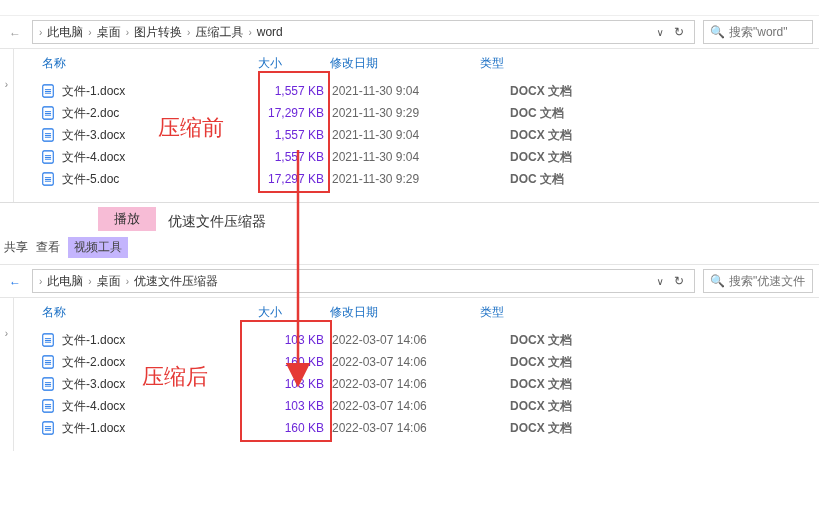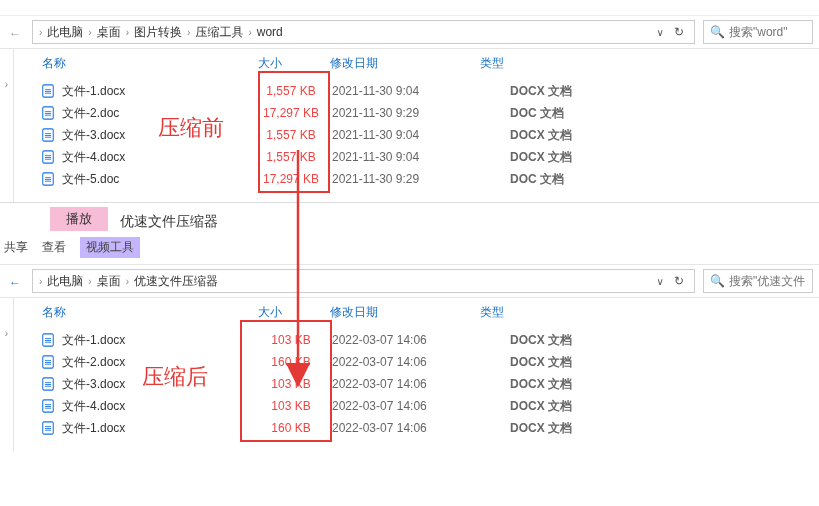--- a/index.html
+++ b/index.html
@@ -78,49 +78,49 @@
     align-items: center;
   }
   .col-name { width: 216px; }
   .col-size { width: 72px; text-align: left; }
   .col-date { width: 150px; }
   .col-type { width: 150px; }
   .file-list { padding: 2px 20px 12px 26px; }
   .file-row { display: flex; align-items: center; height: 22px; }
   .file-row .icon { width: 16px; height: 16px; margin-right: 6px; display: inline-flex; align-items:center; justify-content:center;}
   .file-row .fname { width: 196px; color: #333; }
-  .file-row .fsize { width: 72px; text-align: center; padding-right: 6px; color: #ef4444; }
+  .file-row .fsize { width: 72px; text-align: right; padding-right: 6px; color: #6d28d9; }
   .file-row .fdate { width: 150px; padding-left: 2px; color: #666; }
   .file-row .ftype { width: 150px; padding-left: 30px; color: #666; font-weight: bold; }
   
   .redbox { position: absolute; border: 2px solid #e53935; pointer-events: none; }
   .redlabel { position: absolute; color: #e53935; font-size: 22px; font-weight: 400; pointer-events:none; }
   
   .mid-section {
     border-top: 1px solid #ddd;
   }
   .tool-header {
     display: flex;
     align-items: flex-end;
     height: 28px;
-    padding-left: 50px;
+    padding-left: 98px;
     gap: 12px;
     background: #fff;
   }
   .badge-play {
     background: #f7bcd6;
     color: #333;
     padding: 3px 16px;
     font-size: 13px;
   }
   .tool-title { font-size: 14px; color: #333; margin-left: 0; }
   .tool-menu {
     display: flex;
     align-items: center;
-    gap: 14px;
+    gap: 8px;
     padding: 6px 4px;
     border-bottom: 1px solid #e5e5e5;
     color: #444;
     font-family: Liberation Mono, monospace;
   }
   .tool-menu .highlighted {
     background: #c4b5fd;
     padding: 2px 6px;
   }
   

